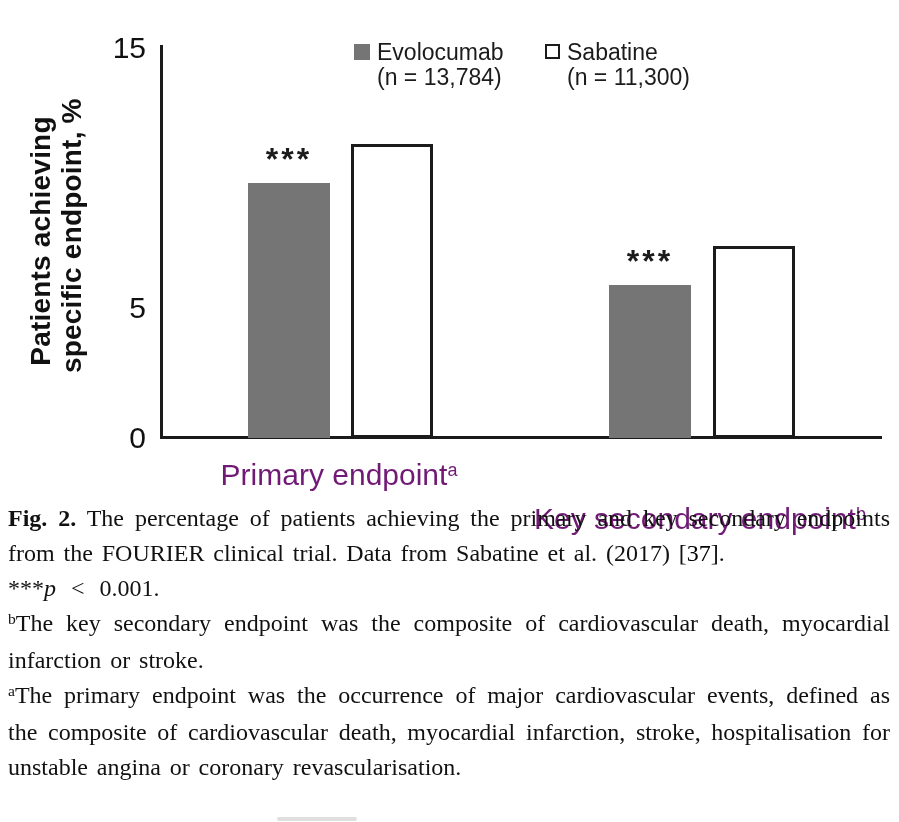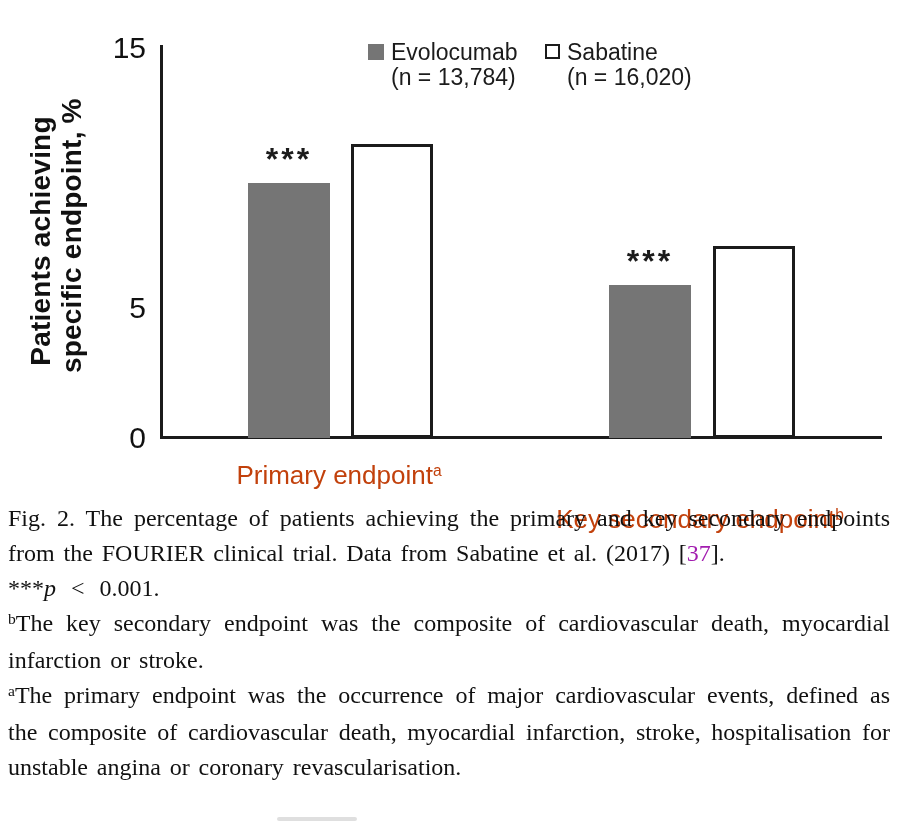--- a/index.html
+++ b/index.html
@@ -16,39 +16,39 @@
   }
   .ytick{position:absolute;left:56px;width:90px;text-align:right;font-size:30px;line-height:34px;}
   .axis-y{position:absolute;left:160px;top:45px;width:3px;height:394px;background:#1b1b1b;}
   .axis-x{position:absolute;left:160px;top:436px;width:722px;height:3px;background:#1b1b1b;}
   .bar{position:absolute;width:82px;}
   .bar-outline{background:#ffffff;border:3px solid #1b1b1b;box-sizing:border-box;}
   .stars{
     position:absolute;width:120px;text-align:center;font-size:32px;font-weight:bold;
     letter-spacing:3px;line-height:36px;color:#1b1b1b;
   }
-  .xlab{position:absolute;top:458px;text-align:center;font-size:26px;line-height:34px;color:#c2410c;}
+  .xlab{position:absolute;top:458px;text-align:center;font-size:30px;line-height:34px;color:#701a75;}
   .xlab .cat-sup{font-size:60%;position:relative;top:-0.5em;}
   .xlab-primary{left:164px;width:350px;}
   .xlab-secondary{left:520px;width:360px;margin-top:44px;}
   
   .legend-item{position:absolute;top:40px;display:flex;gap:7px;}
-  .legend-item-evolocumab{left:368px;}
+  .legend-item-evolocumab{left:354px;}
   .legend-item-placebo{left:545px;}
   .swatch{width:16px;height:16px;margin-top:4px;flex:0 0 auto;}
   .swatch-outline{width:15px;height:15px;border:2.5px solid #1b1b1b;box-sizing:border-box;background:#ffffff;}
   .legend-text{font-size:23px;line-height:25px;color:#1b1b1b;}
   
   .caption{
     position:absolute;left:8px;top:501px;width:882px;
     font-family:"Liberation Serif",serif;font-size:24px;line-height:35px;
     text-align:justify;word-spacing:.12em;color:#111111;
   }
   .caption p{margin:0;}
-  .fig-label{font-weight:normal;}
+  .fig-label{font-weight:bold;}
   .ref-link{color:#5b84a0;text-decoration:none;cursor:pointer;}
   .sig-line{word-spacing:9px;}
   .sig-line i{font-style:italic;}
   .fn-sup{font-size:65%;position:relative;top:-0.45em;}
   
   .artifact{position:absolute;left:277px;top:817px;width:80px;height:4px;background:#c9c9c9;opacity:.6;border-radius:2px;}
 </style>
 </head>
 <body>
 
@@ -81,29 +81,29 @@
       <div class="swatch" id="swatch-evo" style="background: rgb(117, 117, 117);"></div>
       <div class="legend-text">
         <div>Evolocumab</div>
         <div>(n = 13,784)</div>
       </div>
     </div>
     <div class="legend-item legend-item-placebo">
       <div class="swatch swatch-outline"></div>
       <div class="legend-text">
         <div>Sabatine</div>
-        <div>(n = 16,020)</div>
+        <div>(n = 11,300)</div>
       </div>
     </div>
 
     <div class="xlab xlab-primary"><span>Primary endpoint</span><span class="cat-sup">a</span></div>
     <div class="xlab xlab-secondary"><span>Key secondary endpoint</span><span class="cat-sup">b</span></div>
   </div>
 
   <div class="caption">
-    <p><span class="fig-label">Fig. 2.</span> <span>The percentage of patients achieving the primary and key secondary endpoints from the FOURIER clinical trial. Data from Sabatine et al. (2017)</span> <span>[</span><span class="ref-link" style="color: #a21caf;">37</span><span>].</span></p>
+    <p><span class="fig-label">Fig. 2.</span> <span>The percentage of patients achieving the primary and key secondary endpoints from the FOURIER clinical trial. Data from Sabatine et al. (2017)</span> <span>[</span><span class="ref-link" style="color: #000000;">37</span><span>].</span></p>
     <p class="sig-line"><span>***</span><i>p</i><span> &lt; 0.001.</span></p>
     <p><span class="fn-sup">b</span><span>The key secondary endpoint was the composite of cardiovascular death, myocardial infarction or stroke.</span></p>
     <p><span class="fn-sup">a</span><span>The primary endpoint was the occurrence of major cardiovascular events, defined as the composite of cardiovascular death, myocardial infarction, stroke, hospitalisation for unstable angina or coronary revascularisation.</span></p>
   </div>
 
   <div class="artifact"></div>
 </div>
 
 </body></html>

